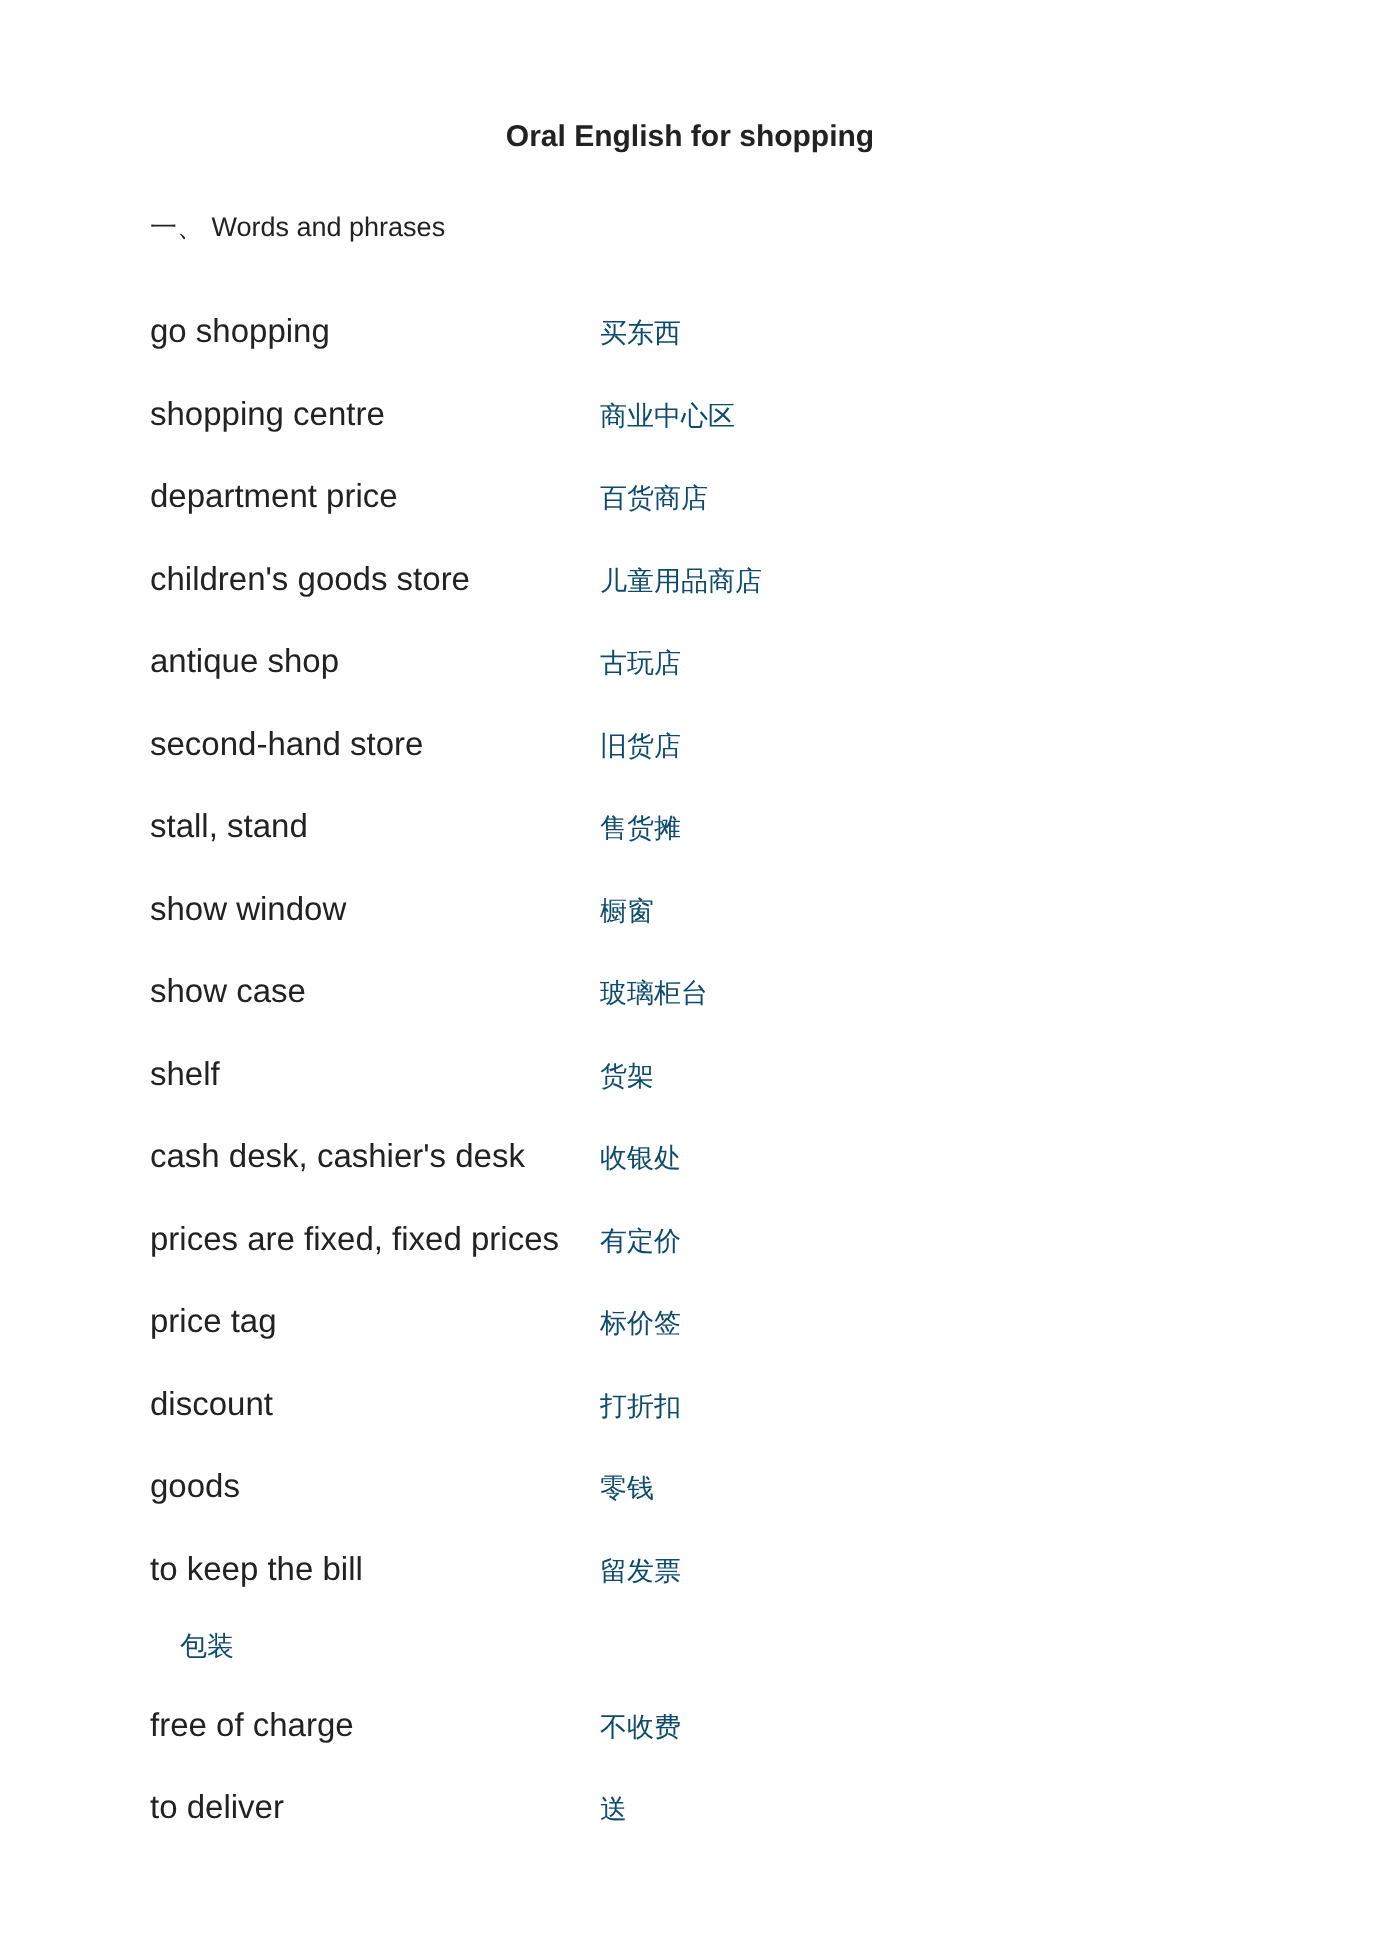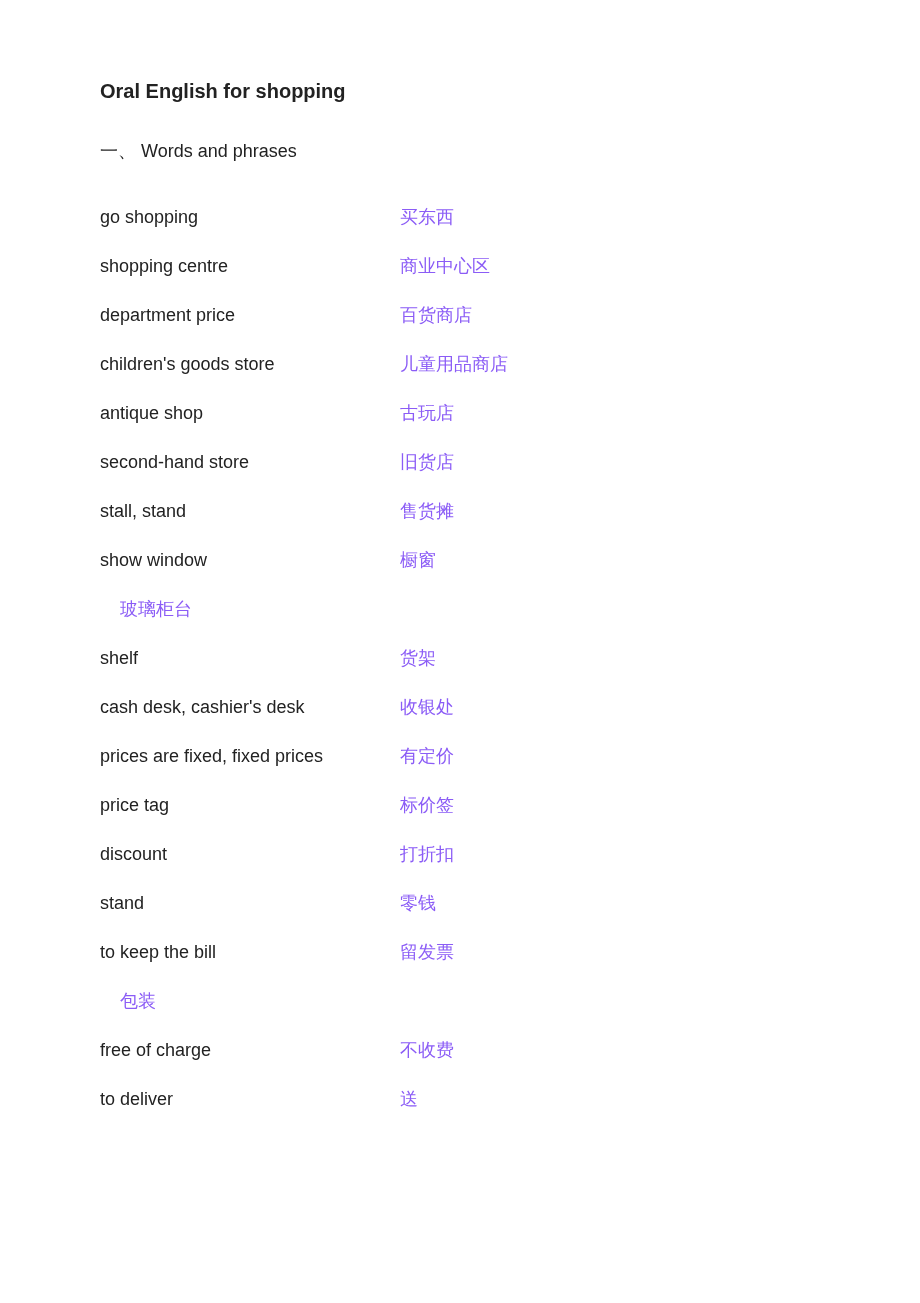--- a/index.html
+++ b/index.html
@@ -12,47 +12,47 @@
       background: #ffffff;
       font-family: Arial, "Microsoft YaHei", "SimSun", sans-serif;
       font-size: 18px;
       color: #222222;
       width: 920px;
       min-height: 1303px;
       padding: 80px 100px 80px 100px;
     }
 
     .page-title {
-      text-align: left;
+      text-align: center;
       font-weight: bold;
       font-size: 20px;
       margin-bottom: 36px;
     }
 
     .section-heading {
       font-size: 18px;
       margin-bottom: 41px;
     }
 
     .vocab-row {
       display: flex;
       align-items: baseline;
       margin-bottom: 22px;
       line-height: 1.5;
     }
 
     .english-term {
       min-width: 280px;
-      font-size: 18px;
+      font-size: 22px;
       color: #222;
     }
 
     .chinese-translation {
       font-size: 18px;
-      color: #8b5cf6;
+      color: #0c4a6e;
       margin-left: 20px;
     }
   </style>
 </head>
 <body>
 
 <div class="page-title">Oral English for shopping</div>
 
 <div class="section-heading">一、 Words and phrases</div>
 
@@ -83,20 +83,21 @@
     </div>
     <div class="vocab-row">
       <span class="english-term">stall, stand</span>
       <span class="chinese-translation">售货摊</span>
     </div>
     <div class="vocab-row">
       <span class="english-term">show window</span>
       <span class="chinese-translation">橱窗</span>
     </div>
     <div class="vocab-row">
+      <span class="english-term">show case</span>
       <span class="chinese-translation">玻璃柜台</span>
     </div>
     <div class="vocab-row">
       <span class="english-term">shelf</span>
       <span class="chinese-translation">货架</span>
     </div>
     <div class="vocab-row">
       <span class="english-term">cash desk, cashier's desk</span>
       <span class="chinese-translation">收银处</span>
     </div>
@@ -106,21 +107,21 @@
     </div>
     <div class="vocab-row">
       <span class="english-term">price tag</span>
       <span class="chinese-translation">标价签</span>
     </div>
     <div class="vocab-row">
       <span class="english-term">discount</span>
       <span class="chinese-translation">打折扣</span>
     </div>
     <div class="vocab-row">
-      <span class="english-term">stand</span>
+      <span class="english-term">goods</span>
       <span class="chinese-translation">零钱</span>
     </div>
     <div class="vocab-row">
       <span class="english-term">to keep the bill</span>
       <span class="chinese-translation">留发票</span>
     </div>
     <div class="vocab-row">
       <span class="chinese-translation">包装</span>
     </div>
     <div class="vocab-row">

